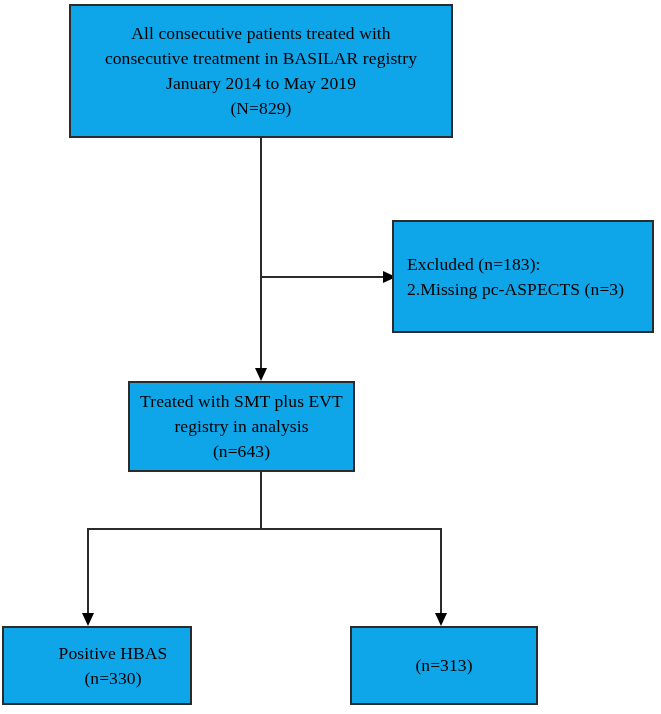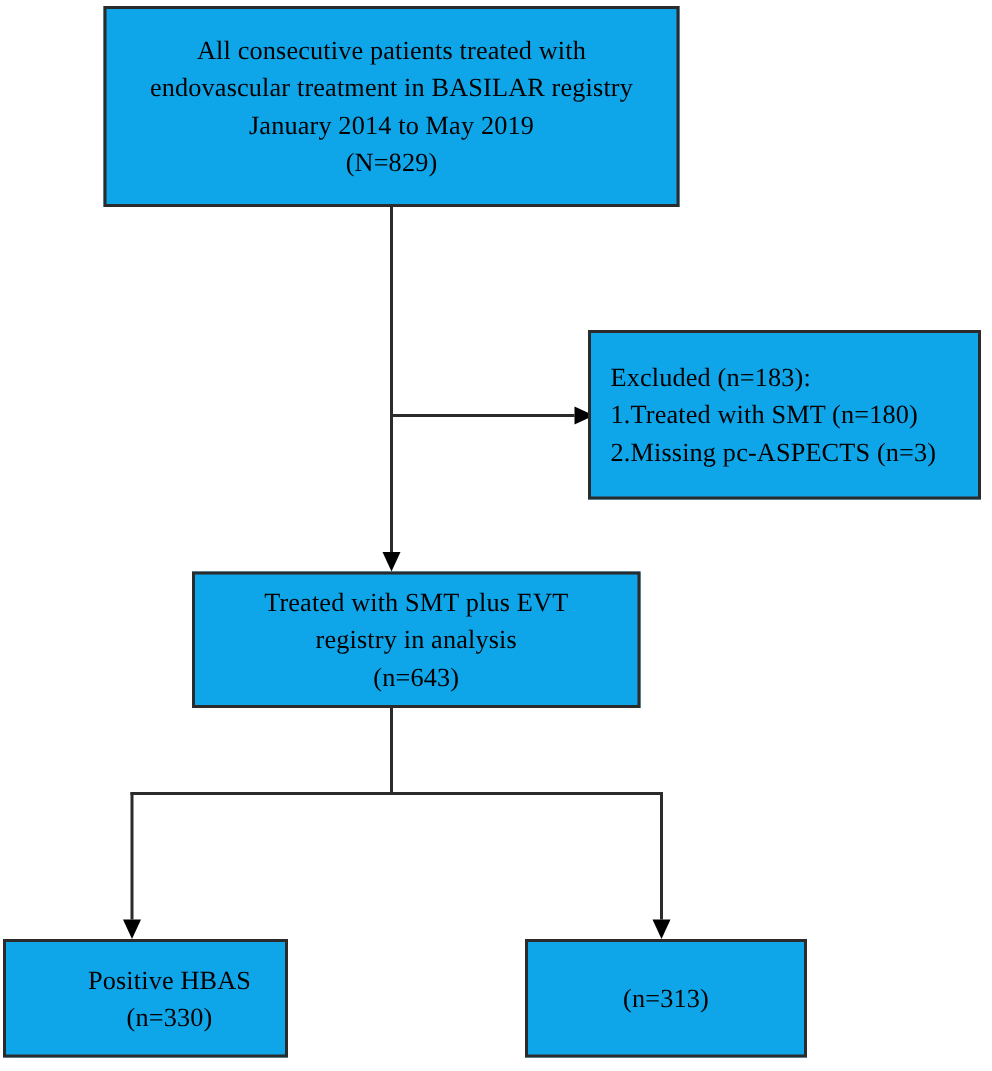--- a/index.html
+++ b/index.html
@@ -35,21 +35,21 @@
     text-align: left;
     padding-left: 13px;
   }
   .node .line {
     white-space: nowrap;
   }
 
   
   #box-enrollment { left: 69px;  top: 4px;   width: 384px; height: 134px; }
   #box-excluded   { left: 392px; top: 220px; width: 262px; height: 113px; }
-  #box-included   { left: 128px; top: 381px; width: 299px; height: 91px;  }
+  #box-included   { left: 128px; top: 381px; width: 227px; height: 91px;  }
   #box-positive   { left: 2px;   top: 626px; width: 190px; height: 79px; padding-left: 32px;  }
   #box-negative   { left: 350px; top: 626px; width: 188px; height: 79px;  }
 
   
   .conn {
     position: absolute;
     background: #2b2b2b;
   }
   .conn.v { width: 2px; }
   .conn.h { height: 2px; }
@@ -86,34 +86,33 @@
   #arrow-positive   { left: 82px;  top: 613px; }
   #arrow-negative   { left: 435px; top: 613px; }
 </style>
 </head>
 <body>
 
 <div id="flowchart">
 
   <div class="node" id="box-enrollment">
     <span class="line">All consecutive patients treated with</span>
-    <span class="line">endovascular treatment in BASILAR registry</span>
+    <span class="line">consecutive treatment in BASILAR registry</span>
     <span class="line">January 2014 to May 2019</span>
     <span class="line">(N=829)</span>
   </div>
 
   <div class="conn v" id="trunk-main"></div>
   <div class="arrowhead down" id="arrow-included"></div>
 
   <div class="conn h" id="branch-excluded"></div>
   <div class="arrowhead right" id="arrow-excluded"></div>
 
   <div class="node left-align" id="box-excluded">
     <span class="line">Excluded (n=183):</span>
-    <span class="line">1.Treated with SMT (n=180)</span>
     <span class="line">2.Missing pc-ASPECTS (n=3)</span>
   </div>
 
   <div class="node" id="box-included">
     <span class="line">Treated with SMT plus EVT</span>
     <span class="line">registry in analysis</span>
     <span class="line">(n=643)</span>
   </div>
 
   <div class="conn v" id="trunk-split"></div>

